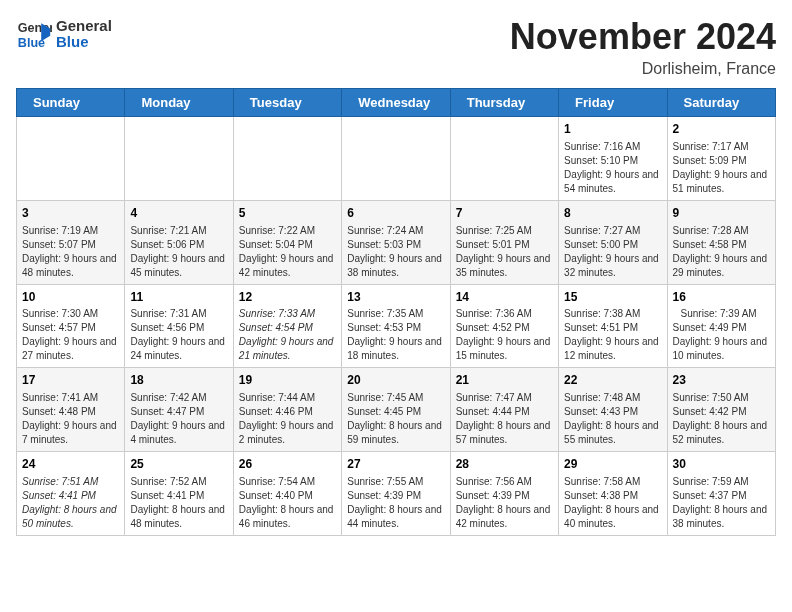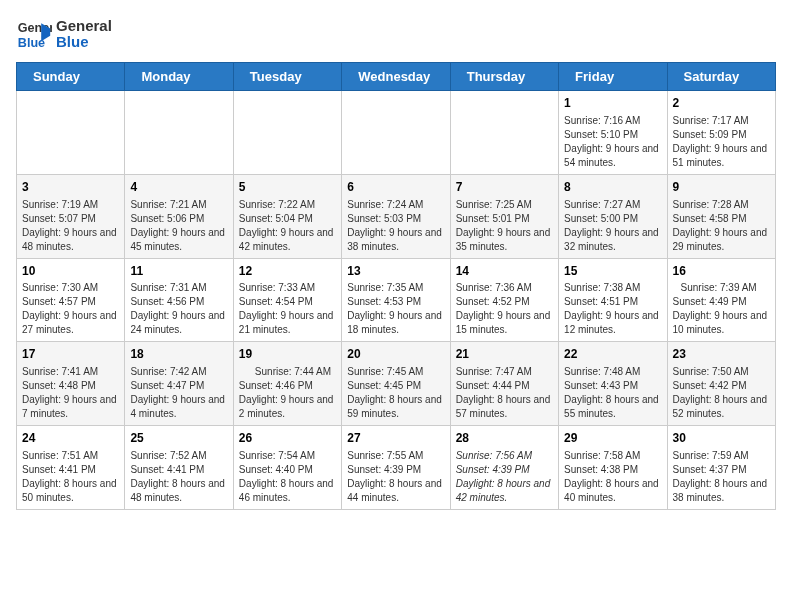--- a/index.html
+++ b/index.html
@@ -86,20 +86,24 @@
     <svg class="logo-icon" viewBox="0 0 40 40">
       <text x="2" y="18" font-size="14" font-weight="bold" fill="#333">General</text>
       <text x="2" y="34" font-size="14" font-weight="bold" fill="#1565c0">Blue</text>
       <polygon points="28,8 38,14 38,22 28,28" fill="#1565c0"></polygon>
       <polygon points="28,8 38,14 33,11" fill="#4fc3f7"></polygon>
     </svg>
     <div style="display:flex;flex-direction:column;line-height:1.1;">
       <span style="font-size:15px;font-weight:bold;color:#333;">General</span>
       <span style="font-size:15px;font-weight:bold;color:#1565c0;">Blue</span>
     </div>
+  </div>
+  <div class="title-area">
+    <div class="month-title">November 2024</div>
+    <div class="location-title">Dorlisheim, France</div>
   </div>
 </div>
 
 <table>
   <thead>
     <tr id="header-row">
     <th>Sunday</th>
         <th>Monday</th>
         <th>Tuesday</th>
         <th>Wednesday</th>
@@ -145,21 +149,21 @@
 Sunset: 4:58 PM
 Daylight: 9 hours and 29 minutes.</span></td>
       </tr>
       <tr>
         <td><span class="day-num">10</span><span class="day-detail" style="white-space: pre-line;">Sunrise: 7:30 AM
 Sunset: 4:57 PM
 Daylight: 9 hours and 27 minutes.</span></td>
         <td><span class="day-num">11</span><span class="day-detail" style="white-space: pre-line;">Sunrise: 7:31 AM
 Sunset: 4:56 PM
 Daylight: 9 hours and 24 minutes.</span></td>
-        <td><span class="day-num">12</span><span class="day-detail" style="white-space: pre-line;">Sunrise: 7:33 AM
+        <td><span class="day-num">12</span><span class="day-detail" style="white-space: pre-line; font-style: italic;">Sunrise: 7:33 AM
 Sunset: 4:54 PM
 Daylight: 9 hours and 21 minutes.</span></td>
         <td><span class="day-num">13</span><span class="day-detail" style="white-space: pre-line;">Sunrise: 7:35 AM
 Sunset: 4:53 PM
 Daylight: 9 hours and 18 minutes.</span></td>
         <td><span class="day-num">14</span><span class="day-detail" style="white-space: pre-line;">Sunrise: 7:36 AM
 Sunset: 4:52 PM
 Daylight: 9 hours and 15 minutes.</span></td>
         <td><span class="day-num">15</span><span class="day-detail" style="white-space: pre-line;">Sunrise: 7:38 AM
 Sunset: 4:51 PM
@@ -168,50 +172,50 @@
 Sunset: 4:49 PM
 Daylight: 9 hours and 10 minutes.</span></td>
       </tr>
       <tr>
         <td><span class="day-num">17</span><span class="day-detail" style="white-space: pre-line;">Sunrise: 7:41 AM
 Sunset: 4:48 PM
 Daylight: 9 hours and 7 minutes.</span></td>
         <td><span class="day-num">18</span><span class="day-detail" style="white-space: pre-line;">Sunrise: 7:42 AM
 Sunset: 4:47 PM
 Daylight: 9 hours and 4 minutes.</span></td>
-        <td><span class="day-num">19</span><span class="day-detail" style="white-space: pre-line; margin-left: 16px;">Sunrise: 7:44 AM
+        <td><span class="day-num">19</span><span class="day-detail" style="white-space: pre-line;">Sunrise: 7:44 AM
 Sunset: 4:46 PM
 Daylight: 9 hours and 2 minutes.</span></td>
         <td><span class="day-num">20</span><span class="day-detail" style="white-space: pre-line;">Sunrise: 7:45 AM
 Sunset: 4:45 PM
 Daylight: 8 hours and 59 minutes.</span></td>
         <td><span class="day-num">21</span><span class="day-detail" style="white-space: pre-line;">Sunrise: 7:47 AM
 Sunset: 4:44 PM
 Daylight: 8 hours and 57 minutes.</span></td>
         <td><span class="day-num">22</span><span class="day-detail" style="white-space: pre-line;">Sunrise: 7:48 AM
 Sunset: 4:43 PM
 Daylight: 8 hours and 55 minutes.</span></td>
         <td><span class="day-num">23</span><span class="day-detail" style="white-space: pre-line;">Sunrise: 7:50 AM
 Sunset: 4:42 PM
 Daylight: 8 hours and 52 minutes.</span></td>
       </tr>
       <tr>
-        <td><span class="day-num">24</span><span class="day-detail" style="white-space: pre-line;">Sunrise: 7:51 AM
+        <td><span class="day-num">24</span><span class="day-detail" style="white-space: pre-line; font-style: italic;">Sunrise: 7:51 AM
 Sunset: 4:41 PM
 Daylight: 8 hours and 50 minutes.</span></td>
         <td><span class="day-num">25</span><span class="day-detail" style="white-space: pre-line;">Sunrise: 7:52 AM
 Sunset: 4:41 PM
 Daylight: 8 hours and 48 minutes.</span></td>
         <td><span class="day-num">26</span><span class="day-detail" style="white-space: pre-line;">Sunrise: 7:54 AM
 Sunset: 4:40 PM
 Daylight: 8 hours and 46 minutes.</span></td>
         <td><span class="day-num">27</span><span class="day-detail" style="white-space: pre-line;">Sunrise: 7:55 AM
 Sunset: 4:39 PM
 Daylight: 8 hours and 44 minutes.</span></td>
-        <td><span class="day-num">28</span><span class="day-detail" style="white-space: pre-line; font-style: italic;">Sunrise: 7:56 AM
+        <td><span class="day-num">28</span><span class="day-detail" style="white-space: pre-line;">Sunrise: 7:56 AM
 Sunset: 4:39 PM
 Daylight: 8 hours and 42 minutes.</span></td>
         <td><span class="day-num">29</span><span class="day-detail" style="white-space: pre-line;">Sunrise: 7:58 AM
 Sunset: 4:38 PM
 Daylight: 8 hours and 40 minutes.</span></td>
         <td><span class="day-num">30</span><span class="day-detail" style="white-space: pre-line;">Sunrise: 7:59 AM
 Sunset: 4:37 PM
 Daylight: 8 hours and 38 minutes.</span></td>
       </tr>
     </tbody>

